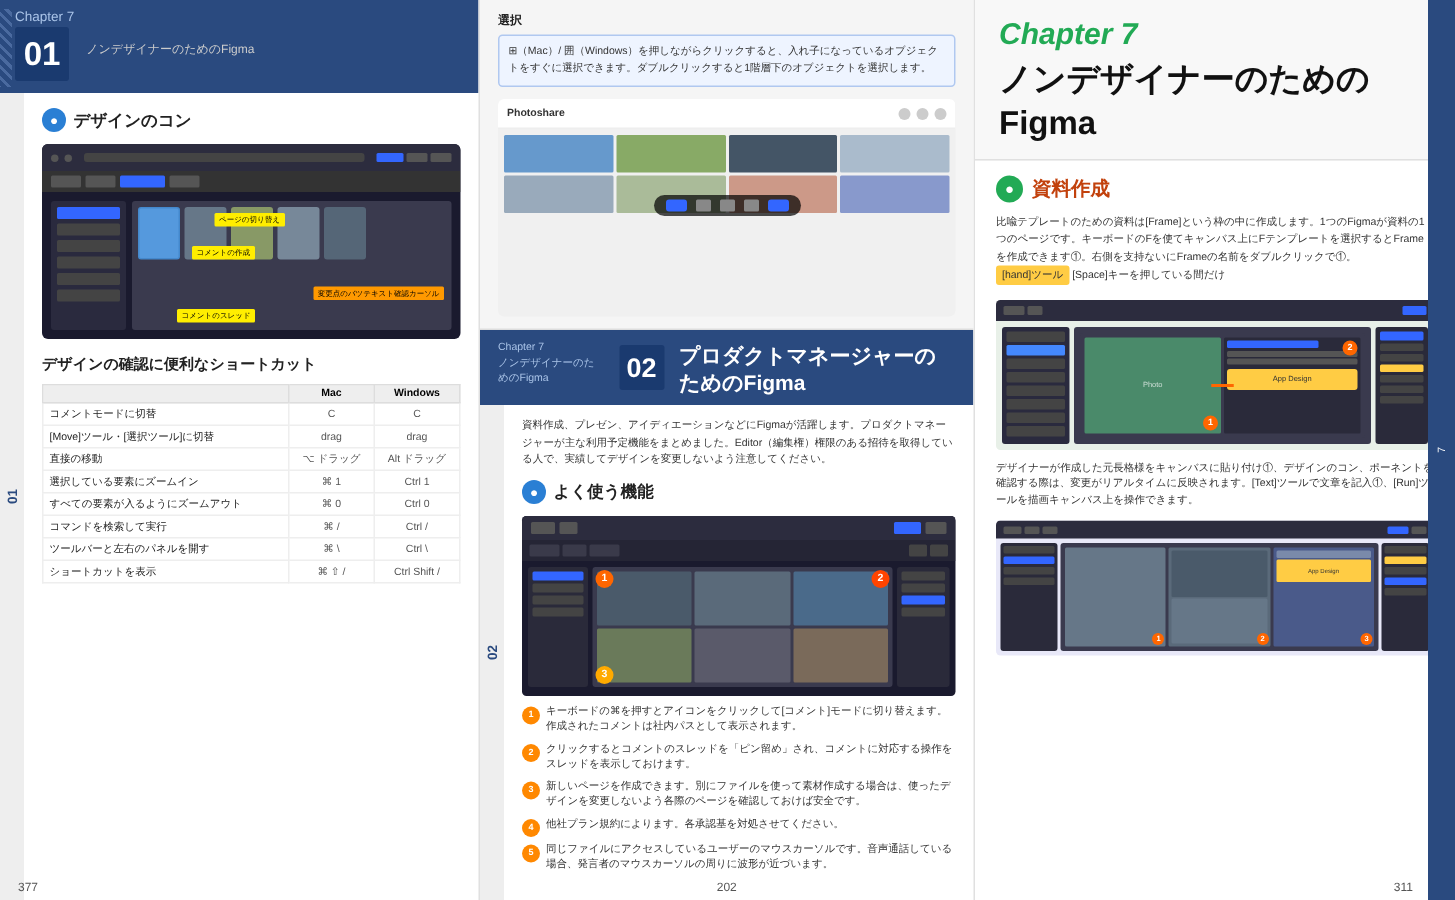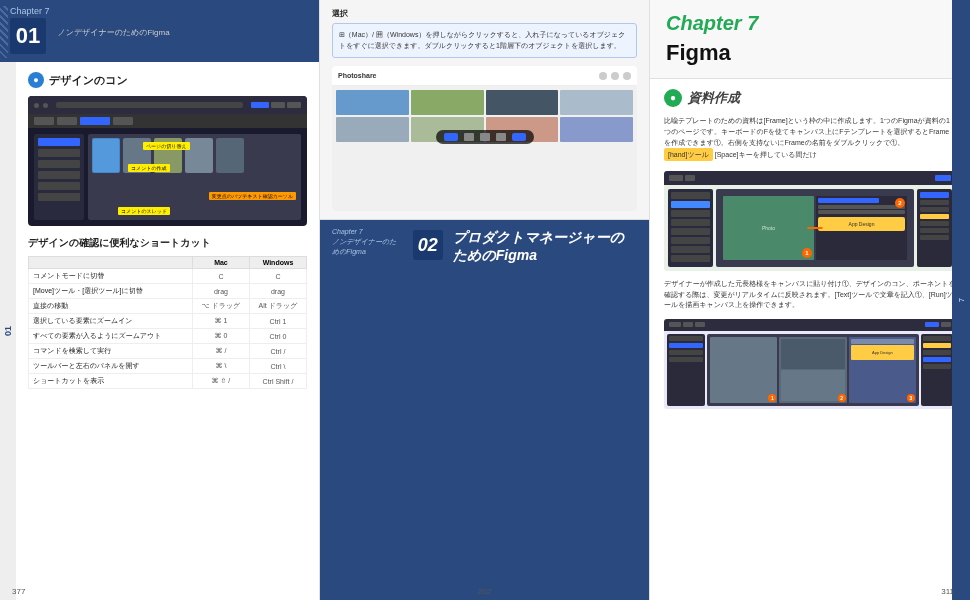--- a/index.html
+++ b/index.html
@@ -336,22 +336,21 @@
 
     .photo-thumb.blue { background: #6699cc; }
     .photo-thumb.green { background: #88aa66; }
     .photo-thumb.dark { background: #445566; }
     .photo-thumb.light { background: #aabbcc; }
 
     .middle-bottom {
       flex: 1;
       overflow: hidden;
       display: flex;
-      flex-direction: row;
-      font-style: italic;
+      flex-direction: column;
     }
 
     .chapter-header-02 {
       background: #2a4a7f;
       color: white;
       padding: 8px 12px 6px;
       display: flex;
       align-items: flex-start;
       gap: 10px;
     }
@@ -534,22 +533,21 @@
       align-items: center;
       justify-content: center;
       color: white;
       font-size: 10px;
       flex-shrink: 0;
     }
 
     .right-section-title {
       font-size: 13px;
       font-weight: bold;
-      color: #404040;
-      font-style: italic;
+      color: #c2410c;
     }
 
     .right-desc {
       font-size: 7px;
       color: #333;
       line-height: 1.6;
       margin-bottom: 8px;
     }
 
     .right-tag {
@@ -941,20 +939,21 @@
   </div>
 </div>
 
 <div class="right-panel">
   <div class="right-top-header">
     <div class="chapter-7-label">
       <span style="font-style:italic;">Chapter</span>
       <span> 7</span>
     </div>
     <div class="right-main-title">
+      <div>ノンデザイナーのための</div>
       <div>Figma</div>
     </div>
   </div>
 
   <div class="right-content">
 
     <div class="right-section-heading">
       <div class="green-circle">●</div>
       <div class="right-section-title">資料作成</div>
     </div>
@@ -1067,14 +1066,14 @@
           <div style="height:5px; background:#444; border-radius:1px;"></div>
         </div>
       </div>
     </div>
   </div>
 
   <div class="right-side-bar">
     <span class="right-side-text">7</span>
   </div>
 
-  <div class="right-page-number" style="right:16px;">311</div>
+  <div class="right-page-number" style="right:28px;">311</div>
 </div>
 
 </body></html>

